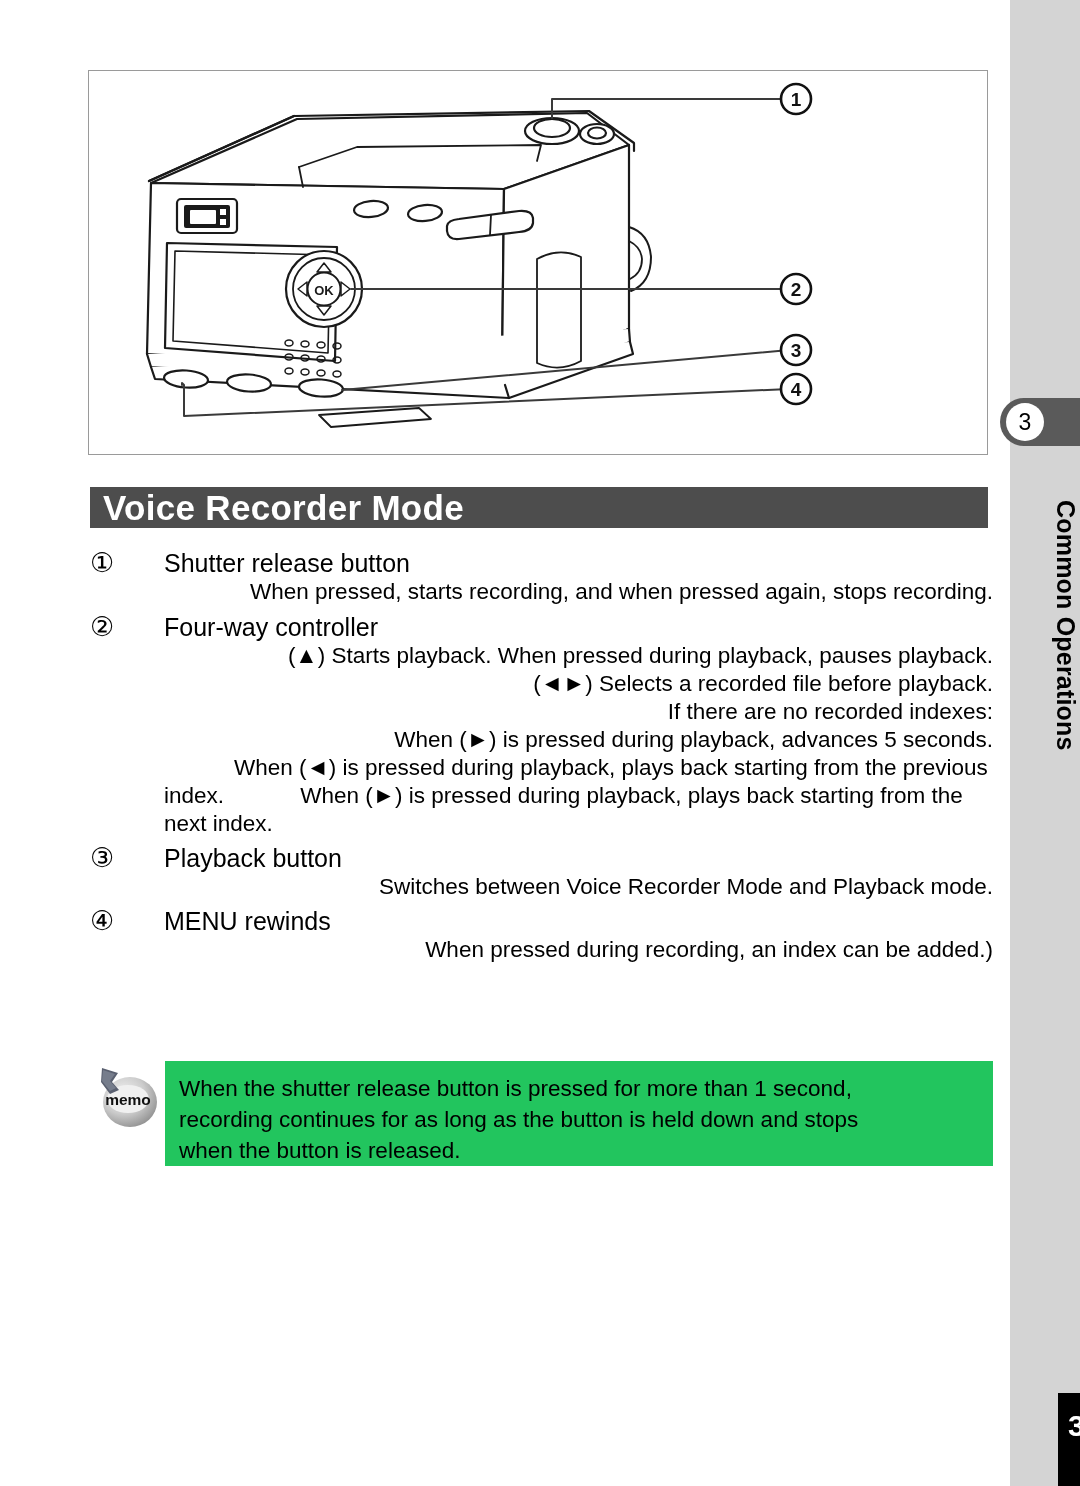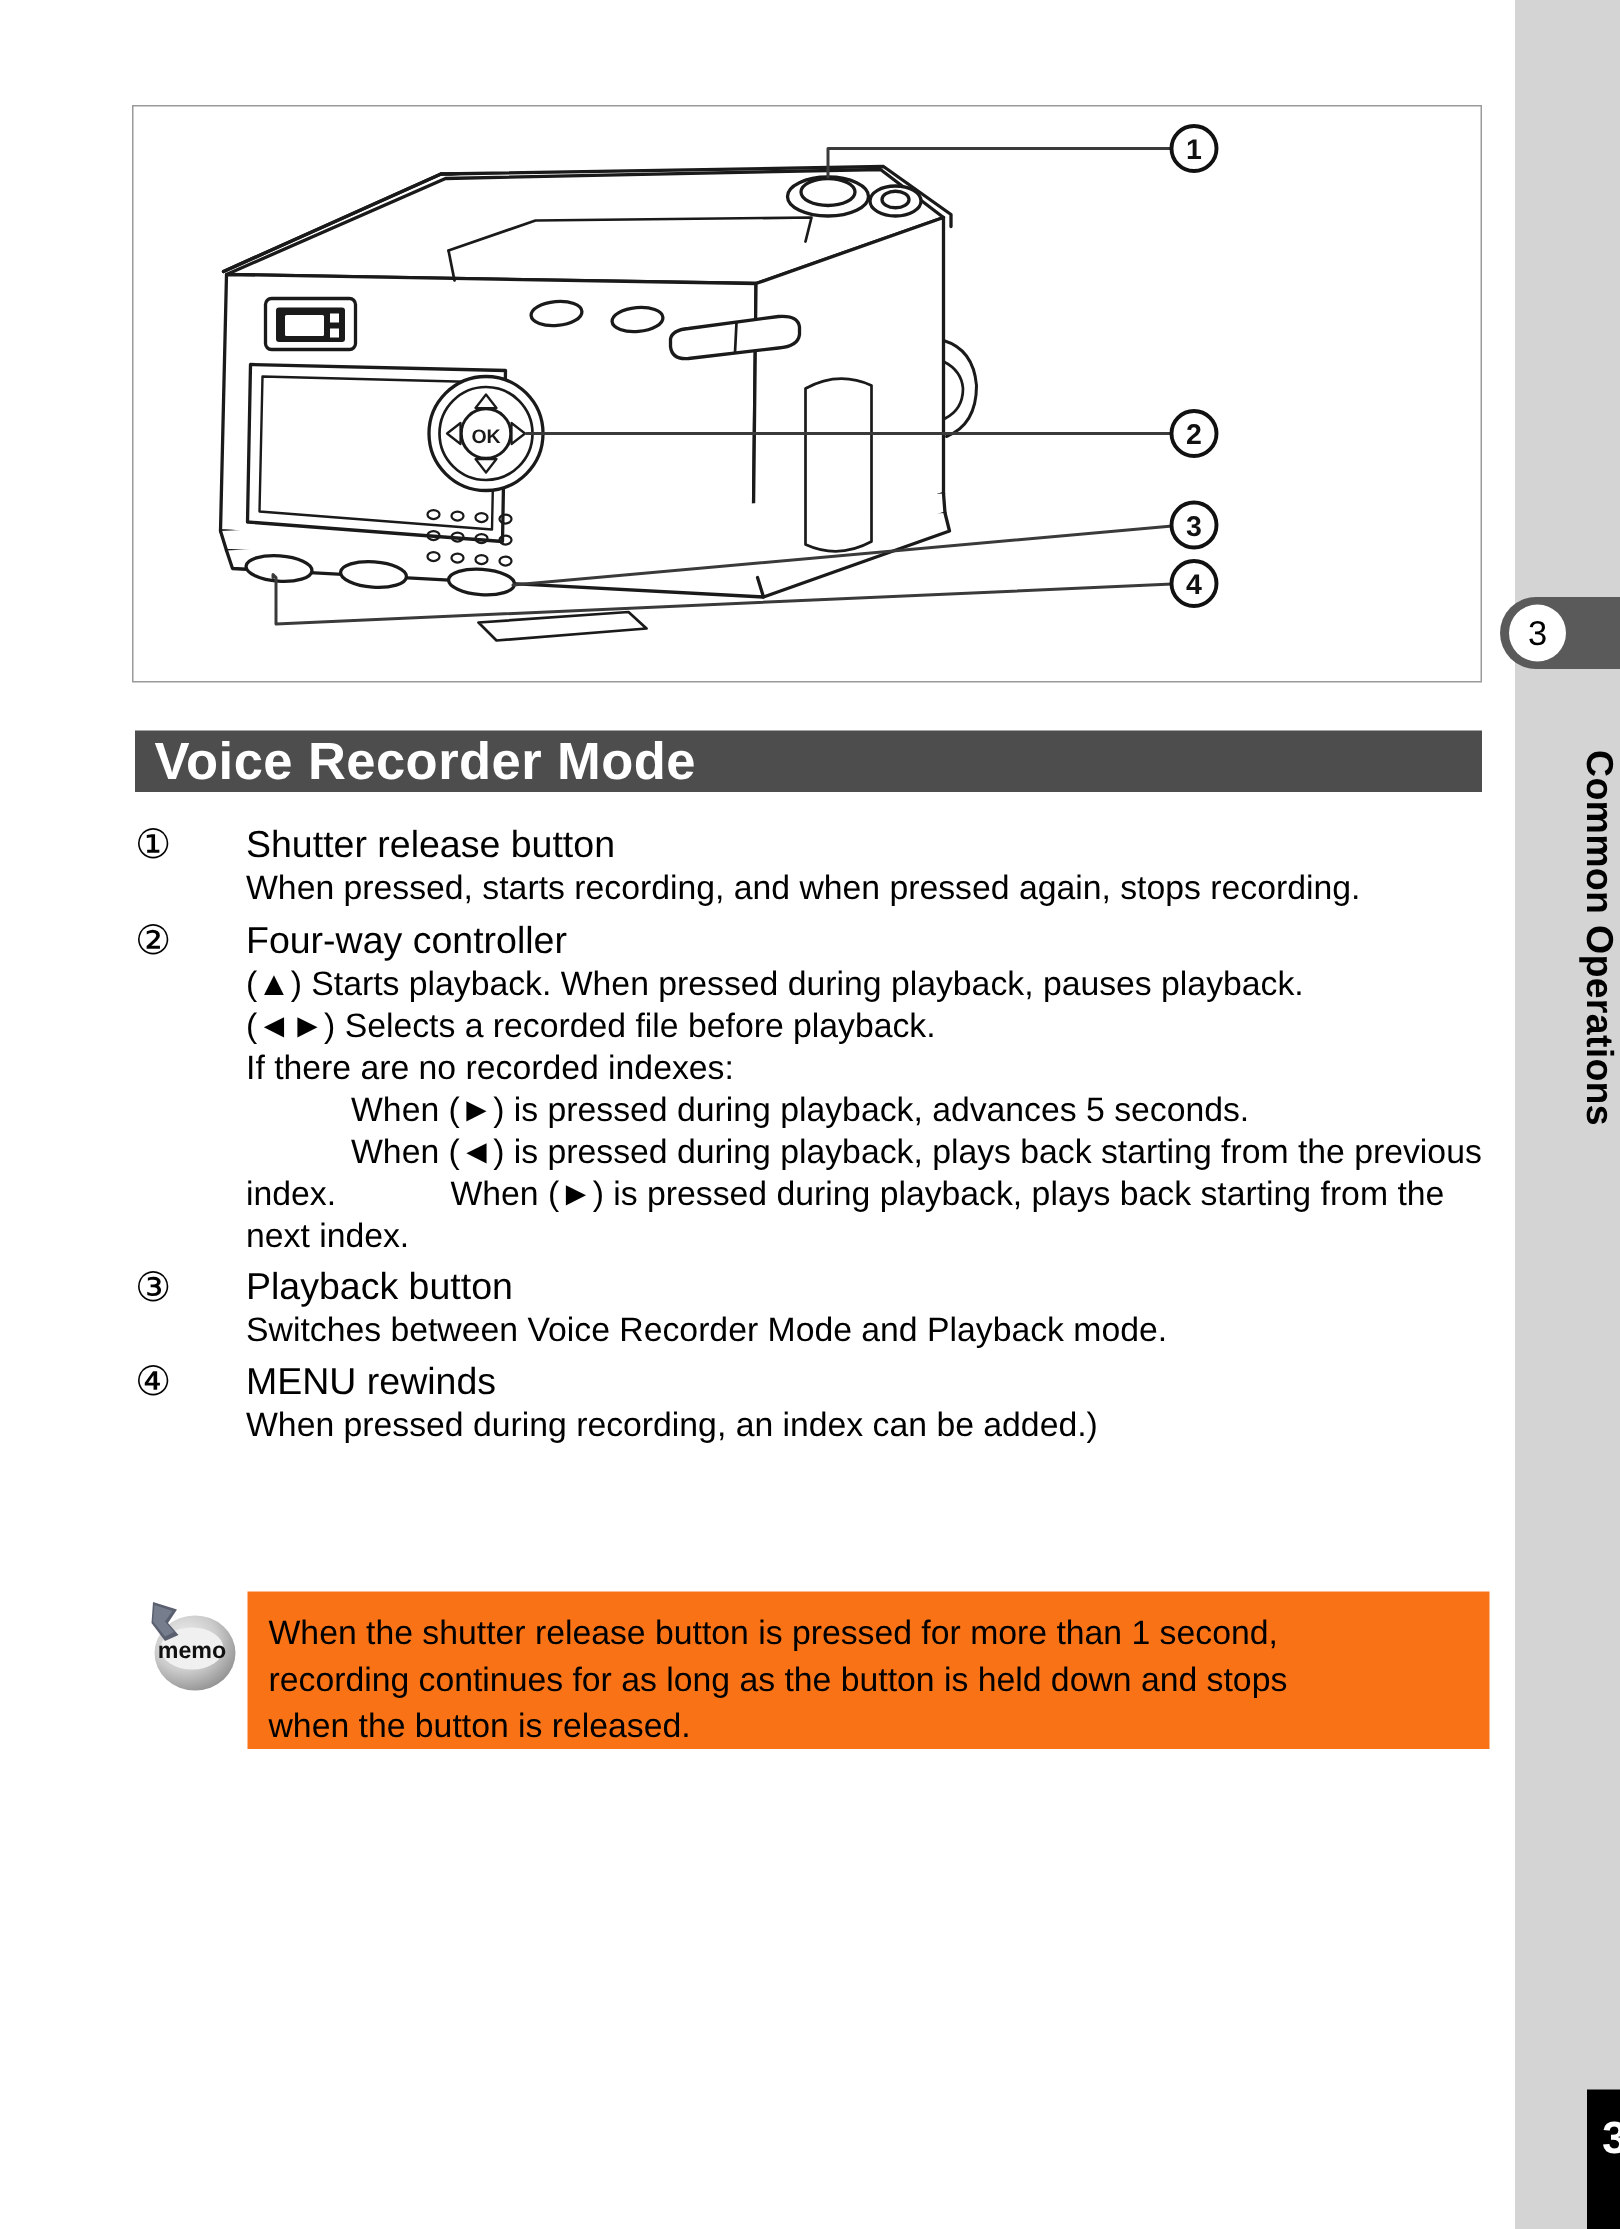--- a/index.html
+++ b/index.html
@@ -147,42 +147,42 @@
     font-size: 25px;
     font-weight: normal;
     line-height: 30px;
     padding-left: 34px;
   }
   .item-body {
     padding-left: 76px;
     font-size: 22.5px;
     line-height: 28px;
   }
-  .item-body .ln { display: block; white-space: nowrap; }
+  .item-body .ln { display: block; white-space: nowrap; text-align: right; }
   .item-body .indent1 { padding-left: 70px; }
   .item-body .hang { white-space: normal; padding-left: 70px; }
 
   .sp-1 { height: 6px; }
   .sp-2 { height: 5px; }
 
   
   #memo-wrap {
     position: absolute;
     left: 88px;
     top: 1058px;
     width: 905px;
     height: 108px;
   }
   #memo-box {
     position: absolute;
     left: 77px;
     top: 3px;
     width: 828px;
     height: 105px;
-    background: #f97316;
+    background: #22c55e;
   }
   #memo-text {
     padding: 12px 0 0 14px;
     font-size: 22.5px;
     line-height: 31px;
   }
   #memo-text .ln { display: block; white-space: nowrap; }
   #memo-icon {
     position: absolute;
     left: 0px;

